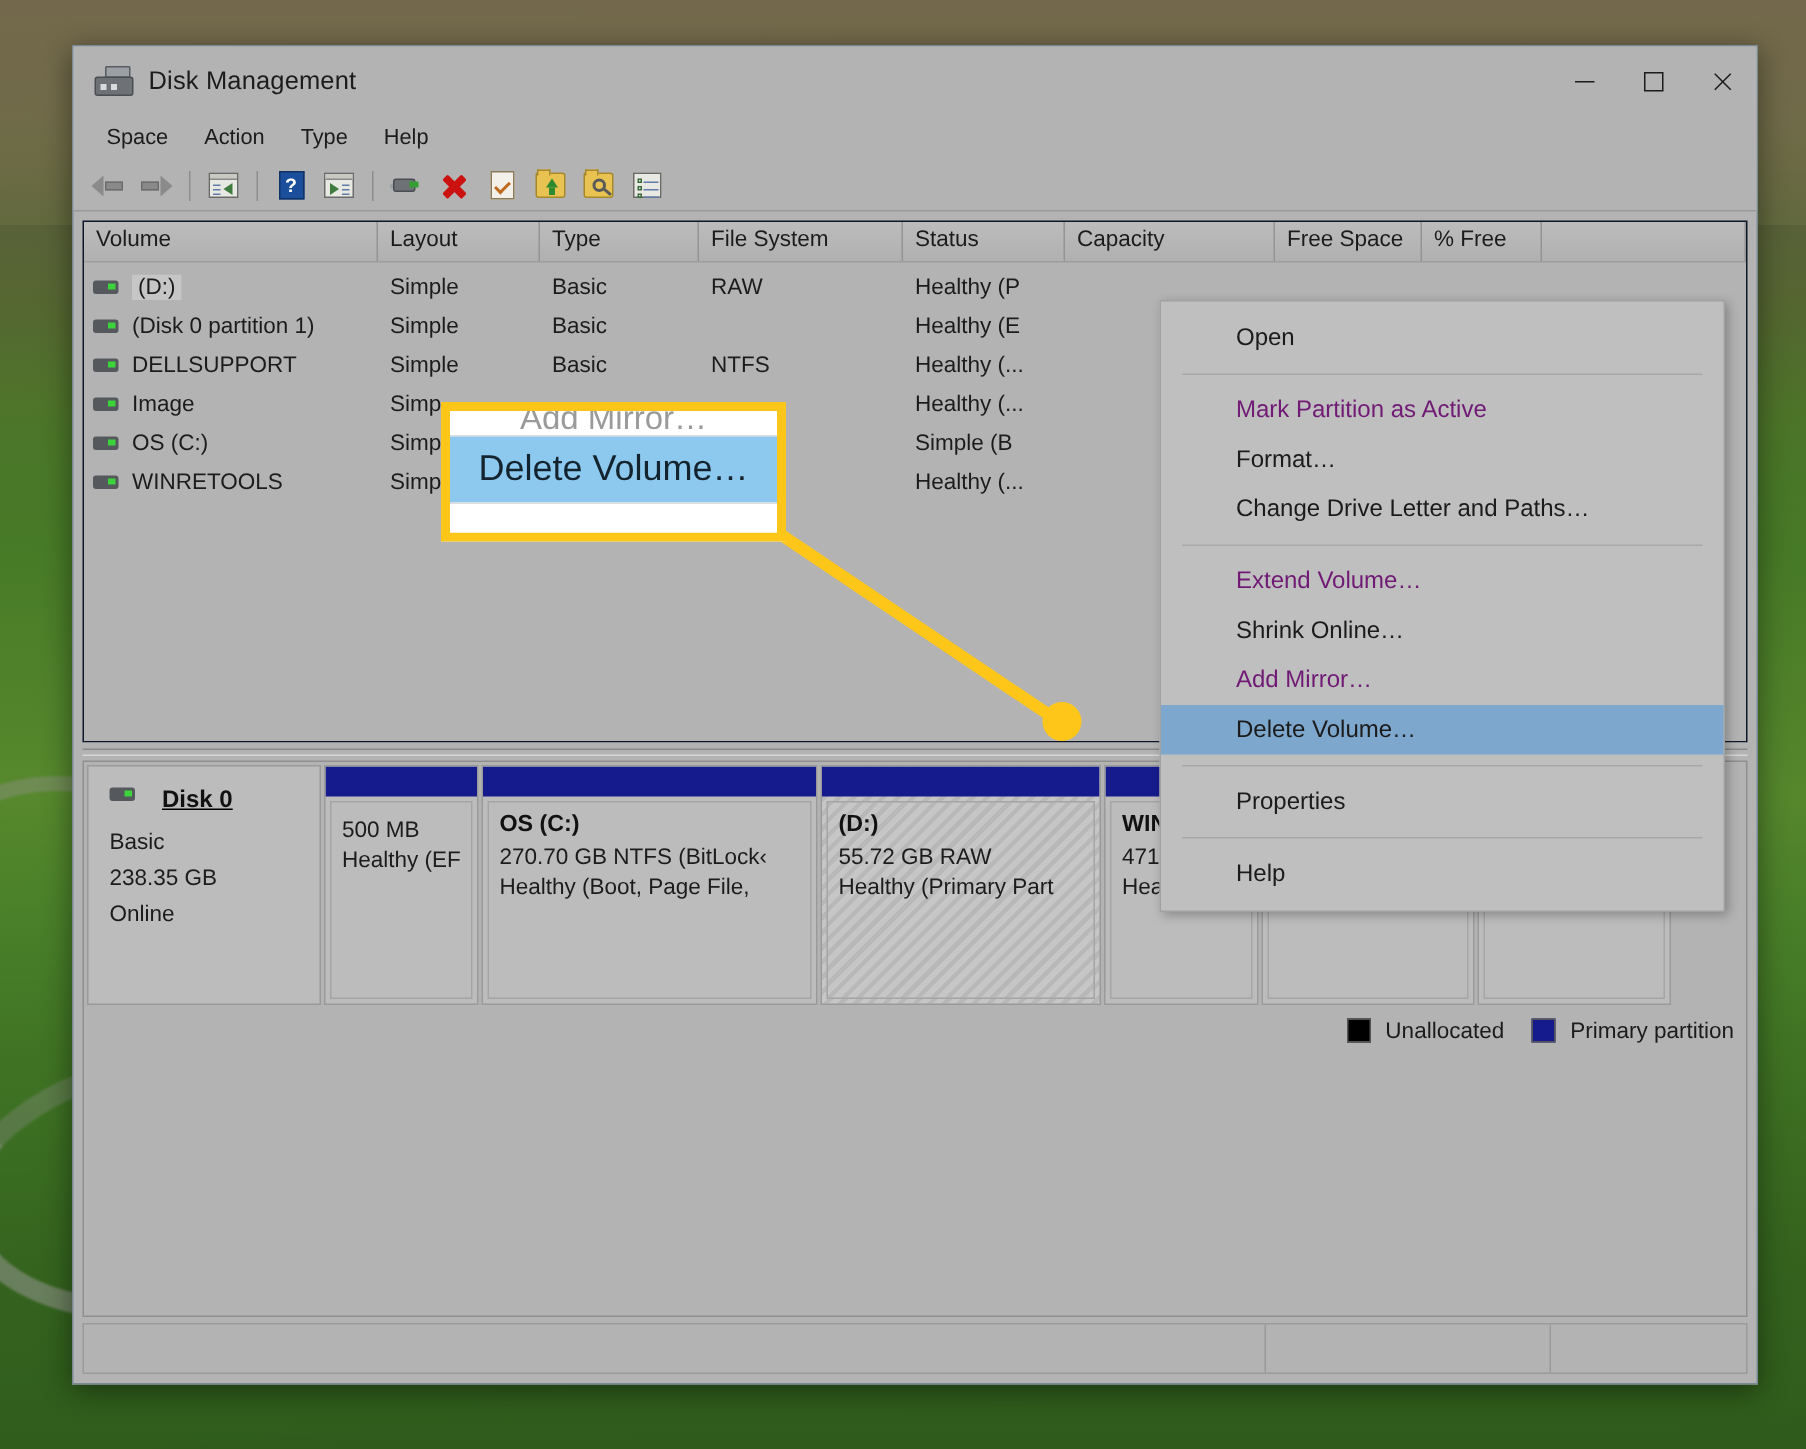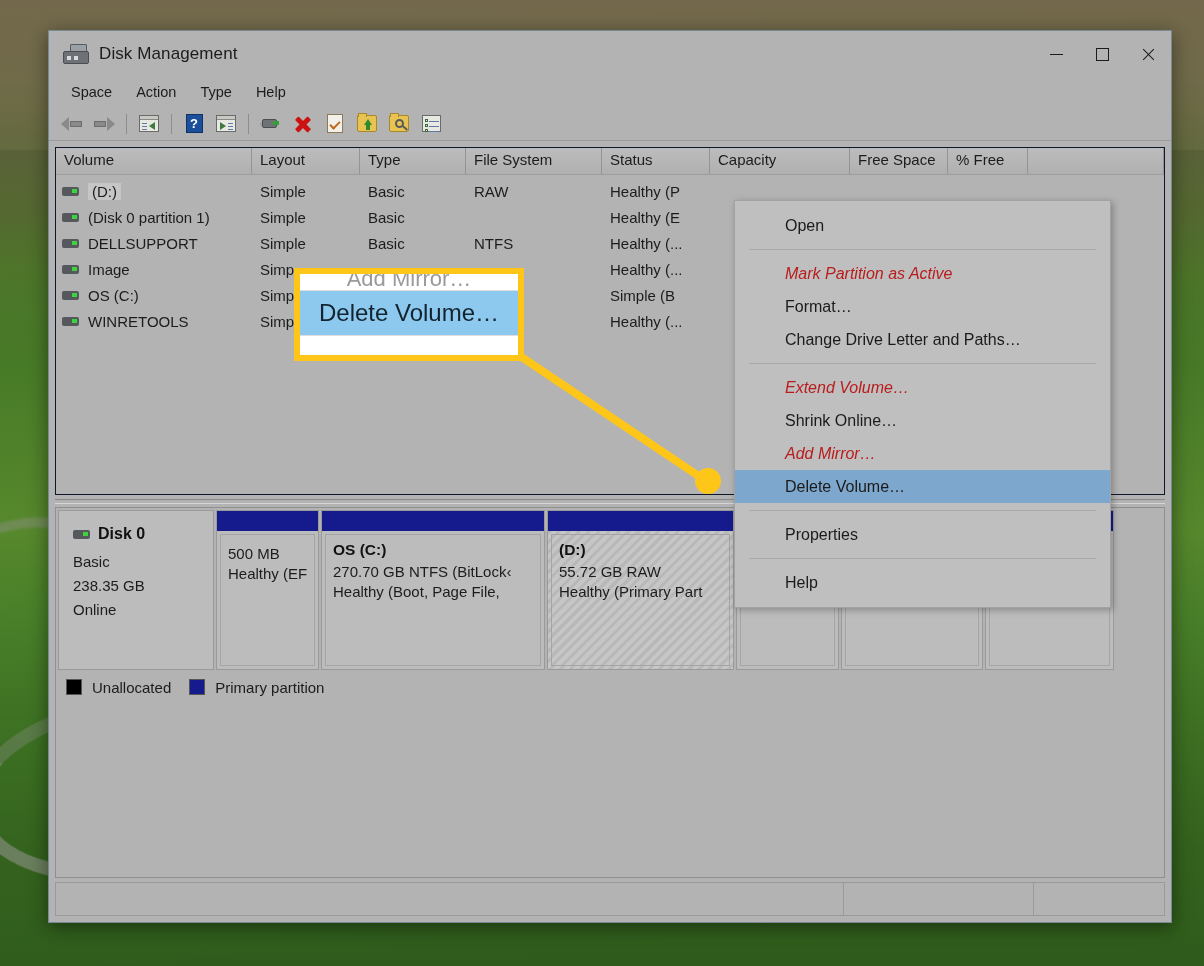--- a/index.html
+++ b/index.html
@@ -259,21 +259,21 @@
   .disk-row {
     display: flex; height: 160px;
     margin: 2px 0 0 2px;
   }
   .disk-info {
     width: 156px; flex: none;
     background: #bcbcbc;
     border: 1px solid #9a9a9a;
     padding: 14px 0 0 14px;
   }
-  .disk-title { display:flex; align-items:center; gap:8px; margin-bottom: 10px; }
+  .disk-title { display:flex; gap:18px; margin-bottom: 10px; text-decoration: underline; }
   .disk-title .t { font-size: 16px; font-weight: bold; color:#111; }
   .disk-info .line { font-size: 15px; color:#1c1c1c; margin-bottom: 7px; }
 
   .parts { display: flex; flex: 1; gap: 0; }
   .part {
     border: 1px solid #9a9a9a;
     background: #bcbcbc;
     margin-left: 2px;
     display: flex; flex-direction: column;
     overflow: hidden;
@@ -295,55 +295,56 @@
       #b8b8b8 0px, #b8b8b8 3px, #c6c6c6 3px, #c6c6c6 7px); }
   .part .l1 { font-size: 15.5px; font-weight: bold; color:#111; white-space:nowrap; margin-bottom: 4px; }
   .part .l2, .part .l3 { font-size: 15px; color:#1c1c1c; white-space:nowrap; margin-bottom: 3px; }
 
   
   .legend {
     height: 34px; flex: none;
     display: flex; align-items: center; gap: 10px;
     padding-left: 10px;
     margin-top: auto;
+    justify-content: flex-end;
   }
   .legend .sw { width: 16px; height: 16px; border: 1px solid #555; flex:none; }
   .legend .lbl { font-size: 15px; color:#1c1c1c; margin-right: 8px; }
 
   
   .statusbar {
     height: 34px; flex: none;
     margin: 4px 6px 6px 6px;
     background: #b3b3b3;
     border: 1px solid #9a9a9a;
     display: flex;
   }
   .sb-pane { border-right: 1px solid #9a9a9a; }
   .sb-pane.one { flex: 1; }
   .sb-pane.two { width: 190px; }
   .sb-pane.three { width: 130px; border-right: none; }
 
   
   .ctxmenu {
     position: absolute;
-    left: 685px; top: 169px;
+    left: 724px; top: 169px;
     width: 377px;
     background: #bfbfbf;
     border: 1px solid #a2a2a2;
     box-shadow: 2px 2px 7px rgba(0,0,0,0.28);
     padding: 8px 0;
     z-index: 40;
   }
   .ctxitem {
     height: 33px; display: flex; align-items: center;
     padding-left: 50px;
     font-size: 16px; color: #1b1b1b;
     cursor: default;
   }
-  .ctxitem.disabled { color: #b91c1c; font-style: italic; }
+  .ctxitem.disabled { color: #701a75; }
   .ctxitem.highlight { background: #7da7cc; }
   .ctxsep { height: 1px; background: #a9a9a9; margin: 7px 14px; }
 
   
   .callout {
     position: absolute;
     left: 294px; top: 268px;
     width: 230px; height: 93px;
     border: 6px solid #ffc61a;
     background: #ffffff;

